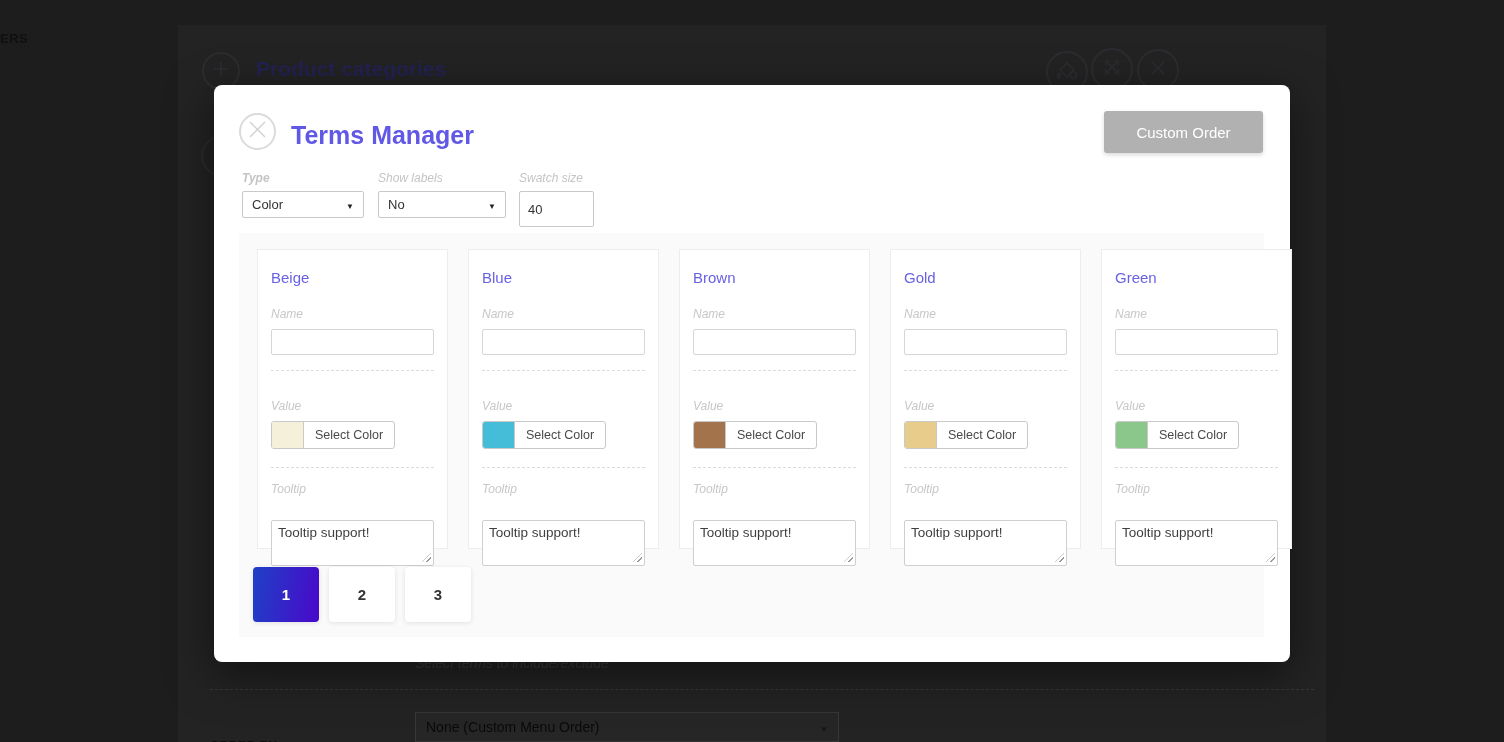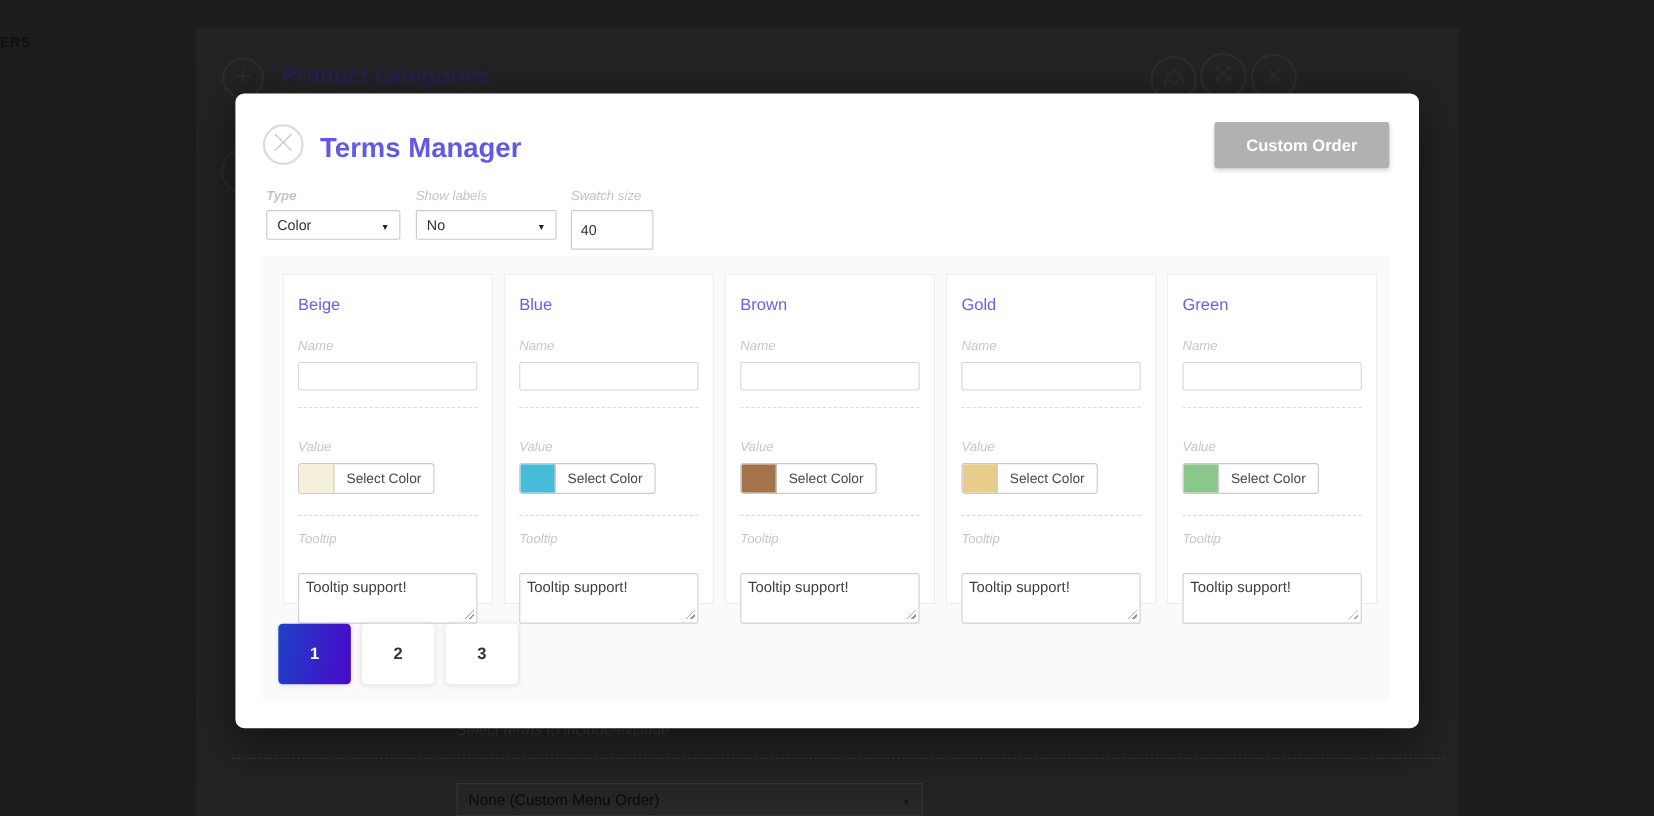--- a/index.html
+++ b/index.html
@@ -25,31 +25,31 @@
   .dd-arrow::after { content:"▼"; font-size:8px; }
 
   
   .modal { position:absolute; left:214px; top:85px; width:1076px; height:577px; background:#ffffff;
            border-radius:8px; box-shadow:0 12px 45px rgba(0,0,0,.5); }
   .close-btn { position:absolute; left:25px; top:28px; width:37px; height:37px; border:2px solid #dbdbdb;
                border-radius:50%; box-sizing:border-box; background:#fff; display:flex; align-items:center; justify-content:center; cursor:pointer; }
   .close-btn svg { stroke:#d2d2d2; stroke-width:1.5; }
   .modal-title { position:absolute; left:77px; top:36px; font-size:25px; font-weight:600; color:#6159e6; }
   .custom-order { position:absolute; left:890px; top:26px; width:159px; height:42px; background:#b1b1b1;
-                  border:none; border-radius:3px; color:#ffffff; font-weight:bold; font-size:15px;
+                  border:none; border-radius:3px; color:#ffffff; font-weight:normal; font-size:15px;
                   font-family:inherit; box-shadow:0 2px 4px rgba(0,0,0,.15); cursor:pointer; }
   .f-label { position:absolute; top:86px; font-style:italic; font-size:12px; color:#c4c4c4; }
   .ctl { position:absolute; top:106px; height:27px; box-sizing:border-box; border:1px solid #c9c9c9;
          border-radius:2px; background:#fff; font-size:13px; color:#333; }
   .ctl-select { display:flex; align-items:center; justify-content:space-between; padding:0 9px; cursor:pointer; }
   .ctl-select .dd-arrow::after { color:#222; }
   .ctl-input { padding:17px 8px; font-family:inherit; }
 
   .light-area { position:absolute; left:25px; top:148px; width:1025px; height:404px; background:#fafafa; }
-  .cards { position:absolute; left:18px; top:16px; display:flex; gap:10px; }
+  .cards { position:absolute; left:18px; top:16px; display:flex; gap:20px; }
   .card { width:191px; height:300px; box-sizing:border-box; background:#ffffff; border:1px solid #ededed; padding:10px 13px; }
   .card-title { margin-top:9px; font-size:15px; color:#6862e3; }
   .c-label { font-style:italic; font-size:12px; color:#c7c7c7; }
   .lbl-name { margin-top:21px; }
   .name-input { margin-top:8px; width:100%; height:26px; box-sizing:border-box; border:1px solid #d6d6d6;
                 border-radius:2px; padding:0 6px; font-size:13px; font-family:inherit; color:#333; }
   .dashed { border:0; border-top:1px dashed #dcdcdc; margin:15px 0 0 0; }
   .lbl-value { margin-top:28px; }
   .color-btn { margin-top:8px; display:inline-flex; align-items:stretch; height:28px; border:1px solid #c9c9c9;
                border-radius:3px; background:#fff; overflow:hidden; padding:0; cursor:pointer; }

